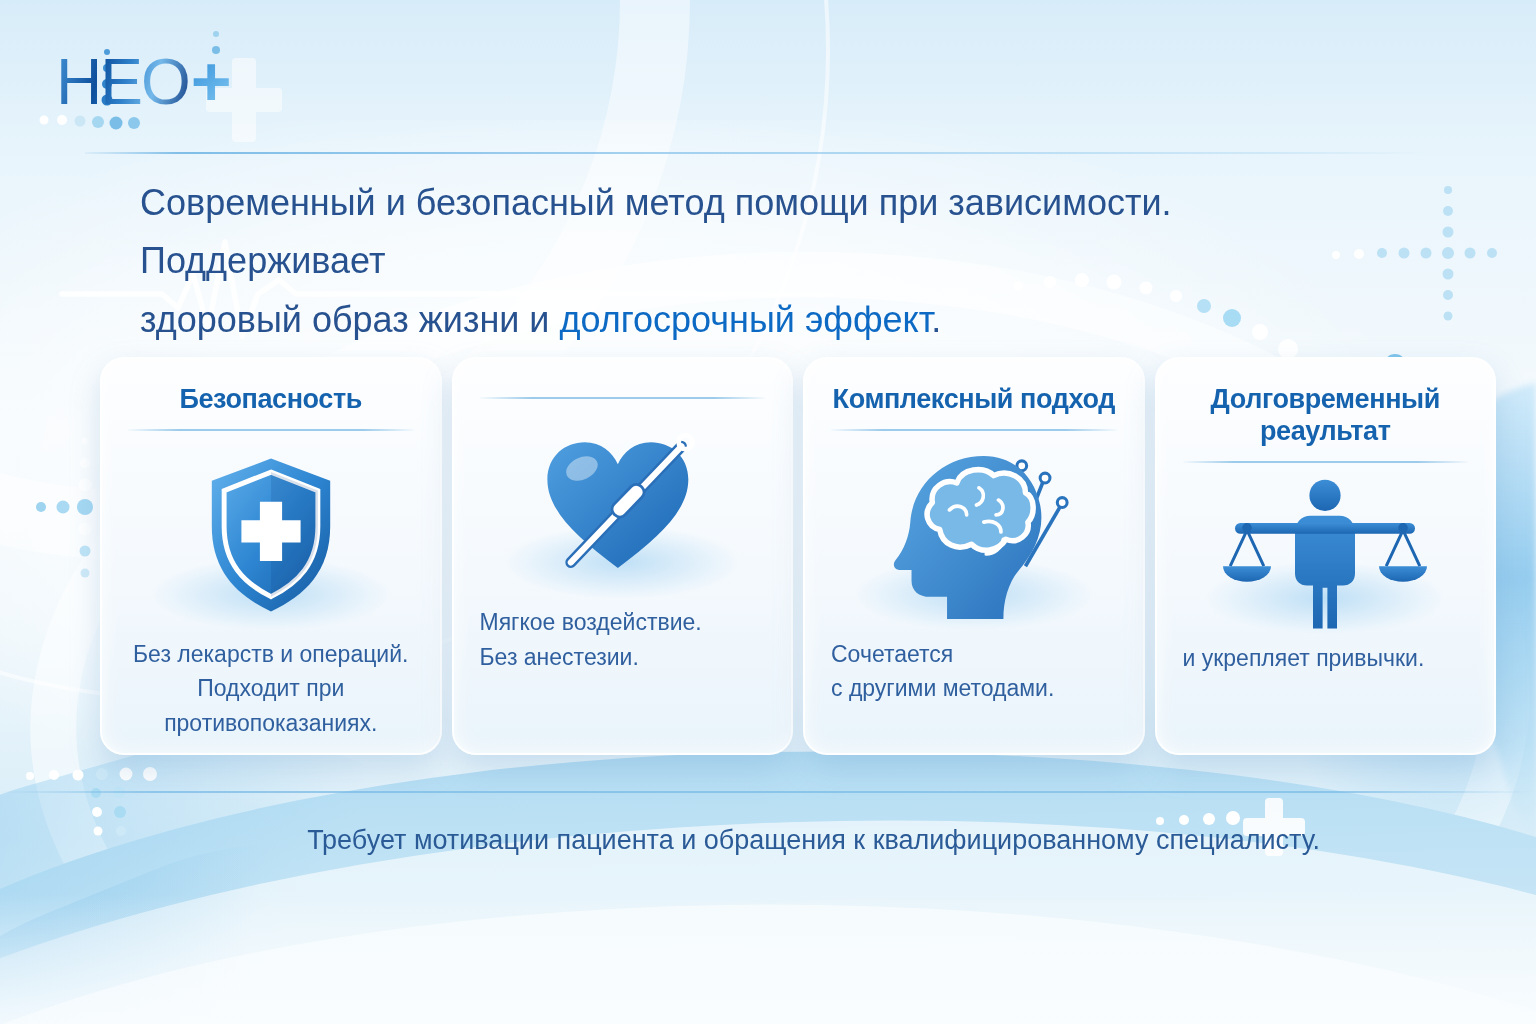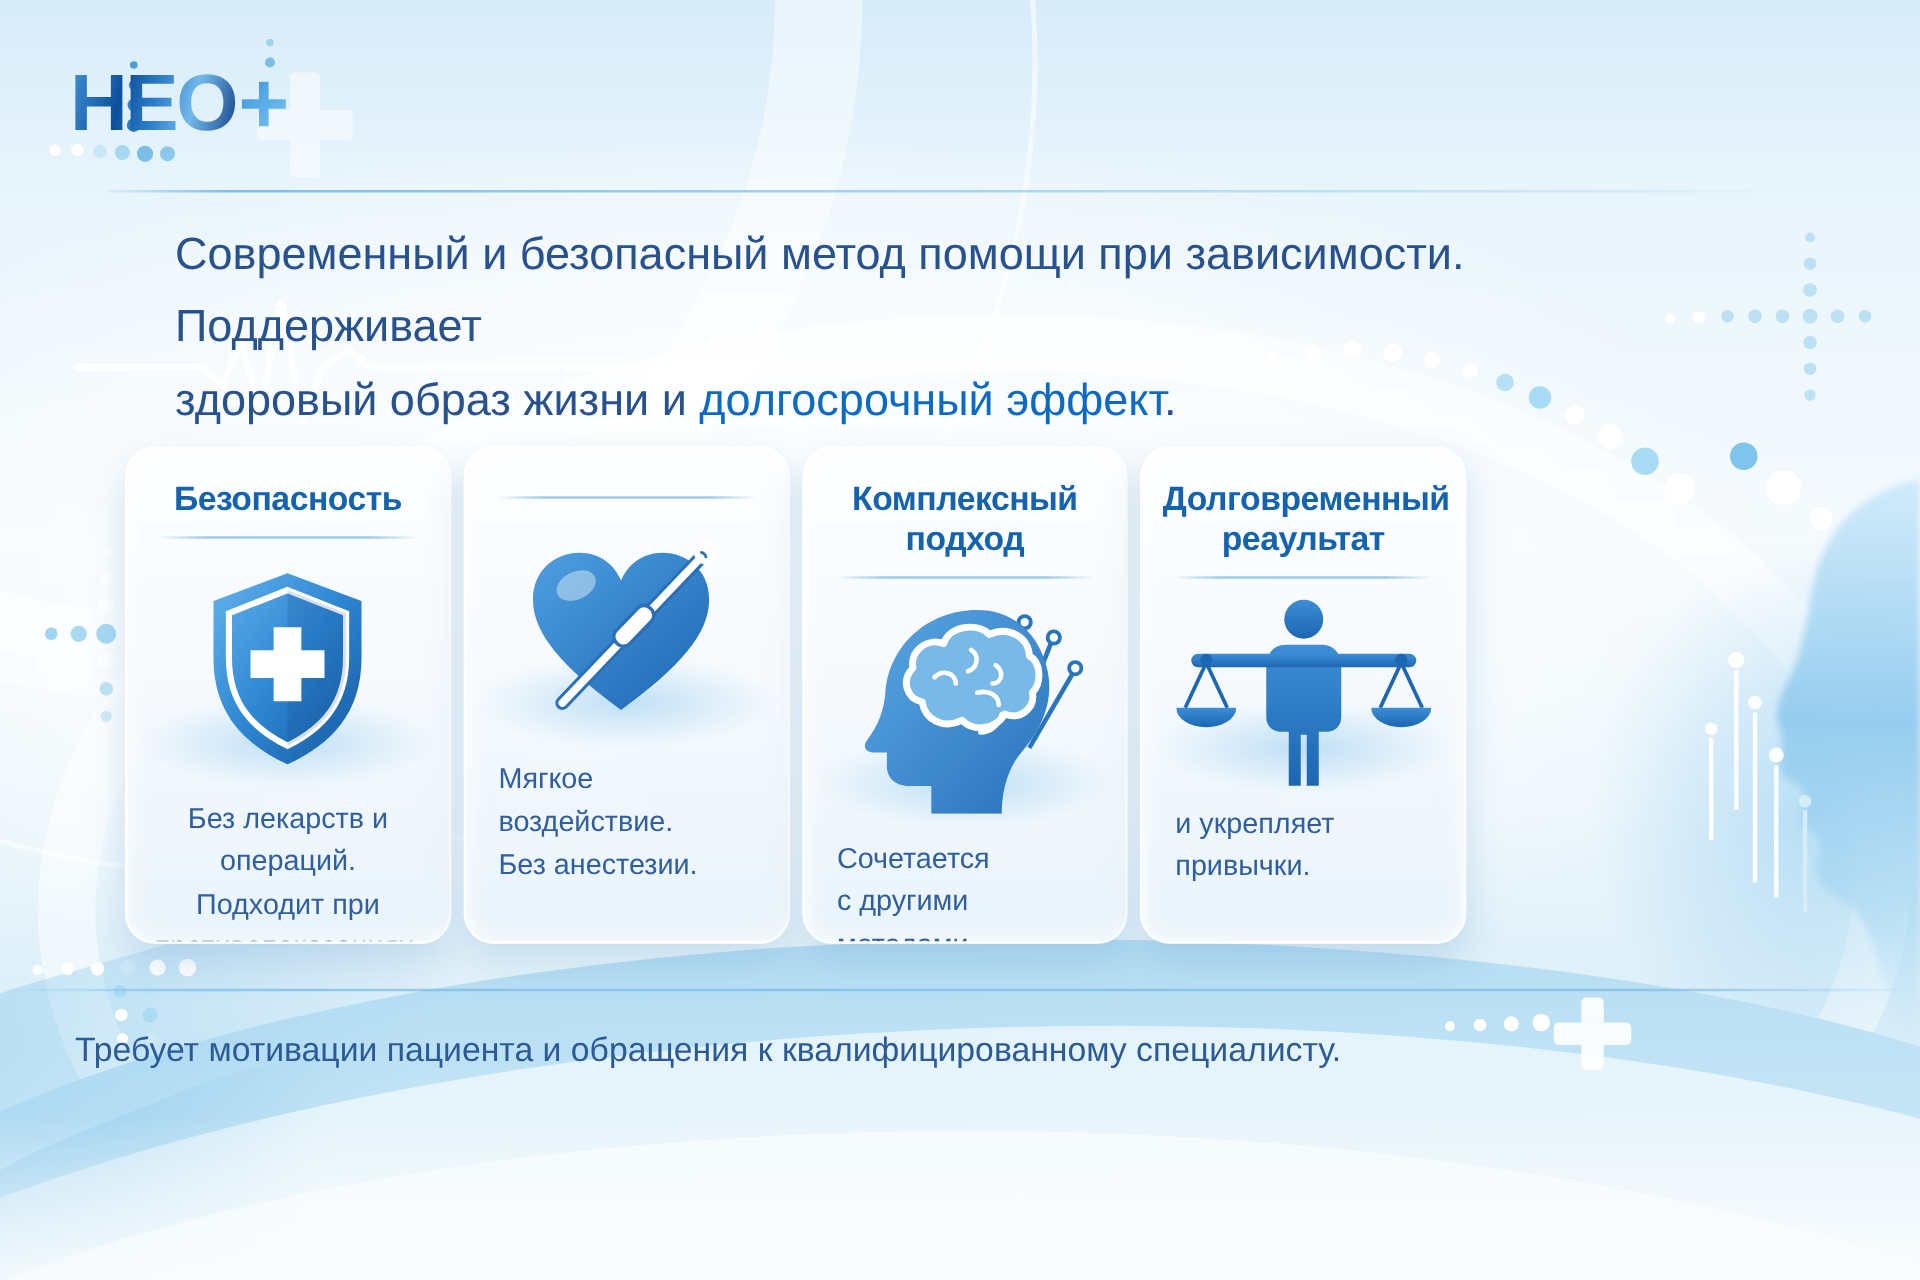--- a/index.html
+++ b/index.html
@@ -32,55 +32,55 @@
      background:linear-gradient(125deg,rgba(120,190,232,.5),rgba(120,190,232,0) 60%);transform:rotate(-22deg);}
   .bottom-fade{position:absolute;left:0;bottom:0;width:1536px;height:130px;
      background:linear-gradient(180deg,rgba(255,255,255,0),rgba(250,253,255,.85));}
   .decor-svg{position:absolute;left:0;top:0;pointer-events:none;}
 
   
   .logo{position:absolute;left:56px;top:50px;display:flex;align-items:flex-start;z-index:6;}
   .logo-plus-ghost{position:absolute;left:150px;top:8px;width:76px;height:84px;opacity:.55;}
   .logo-plus-ghost:before{content:"";position:absolute;left:26px;top:0;width:24px;height:84px;background:#fff;border-radius:4px;}
   .logo-plus-ghost:after{content:"";position:absolute;left:0;top:30px;width:76px;height:24px;background:#fff;border-radius:4px;}
-  .logo-text{font-size:64px;font-weight:700;letter-spacing:-2px;line-height:1;
+  .logo-text{font-size:64px;font-weight:400;letter-spacing:-2px;line-height:1;
      background:linear-gradient(105deg,#4392d5 0%,#0d4f9d 32%,#2f80ca 52%,#74b9ea 72%,#123f86 100%);
      -webkit-background-clip:text;background-clip:text;color:transparent;position:relative;}
   .logo-plus{font-size:70px;font-weight:800;line-height:.92;margin-left:2px;
      background:linear-gradient(135deg,#2d8ad4 0%,#5fb0e8 55%,#8dc9f0 100%);
      -webkit-background-clip:text;background-clip:text;color:transparent;position:relative;}
   .page-title{position:absolute;left:300px;top:60px;font-size:55px;font-weight:700;color:#1566b8;
      letter-spacing:-1.5px;z-index:6;text-shadow:0 2px 2px rgba(255,255,255,.75);}
   .header-rule{position:absolute;left:85px;top:152px;width:1345px;height:2px;z-index:5;
      background:linear-gradient(90deg,rgba(120,180,225,.1),rgba(110,180,228,.85) 7%,rgba(135,195,235,.6) 58%,rgba(160,210,240,.3) 90%,rgba(255,255,255,0));}
   .subtitle{position:absolute;left:140px;top:174px;width:1135px;text-align:left;z-index:6;
      font-size:36px;line-height:1.62;color:#27528f;}
   .subtitle .bold{color:#0d6ac4;font-weight:400;}
 
   
-  .cards{position:absolute;left:100px;top:357px;width:1073px;height:398px;display:flex;gap:10px;z-index:7;}
+  .cards{position:absolute;left:100px;top:357px;width:1396px;height:398px;display:flex;gap:10px;z-index:7;}
   .card{flex:1;position:relative;overflow:hidden;padding:25px 0 0;
      background:linear-gradient(180deg,#fdfeff 0%,#f4f9fd 55%,#e9f4fb 100%);
      border:2px solid rgba(255,255,255,.95);border-radius:24px;
      box-shadow:0 14px 30px rgba(105,158,205,.28), inset 0 0 20px rgba(255,255,255,.85);}
   .card-title{font-size:27px;font-weight:700;color:#1563ae;text-align:center;letter-spacing:-.4px;
      line-height:1.18;padding:0 16px;}
   .card-rule{height:2px;margin:13px 26px 0;
      background:linear-gradient(90deg,rgba(150,200,235,.05),rgba(125,186,228,.75) 18%,rgba(125,186,228,.75) 82%,rgba(150,200,235,.05));}
   .icon-wrap{height:200px;display:flex;align-items:center;justify-content:center;position:relative;margin-top:4px;}
   .icon-glow{position:absolute;left:50%;bottom:4px;transform:translateX(-50%);width:240px;height:74px;border-radius:50%;
      background:radial-gradient(ellipse at center,rgba(148,203,240,.55),rgba(148,203,240,0) 70%);}
   .icon-wrap svg{position:relative;}
   .card-text{padding:2px 26px 0;font-size:23px;line-height:1.5;color:#2f5f9e;}
   .card-text.center{text-align:center;padding:2px 12px 0;}
 
   
   .footer-rule{position:absolute;left:0;top:791px;width:1536px;height:2px;z-index:8;
      background:linear-gradient(90deg,rgba(255,255,255,0),rgba(118,184,229,.7) 10%,rgba(118,184,229,.65) 88%,rgba(255,255,255,0));}
-  .footer-note{position:absolute;left:60px;top:825px;width:1260px;text-align:left;z-index:8;
+  .footer-note{position:absolute;left:60px;top:825px;width:1260px;text-align:right;z-index:8;
      font-size:27px;color:#2b5b97;}
 </style>
 </head>
 <body>
 
 <div class="stage">
 
   <div class="bg-center-glow"></div>
   <div class="arc-tl-1"></div>
   <div class="arc-tl-2"></div>

